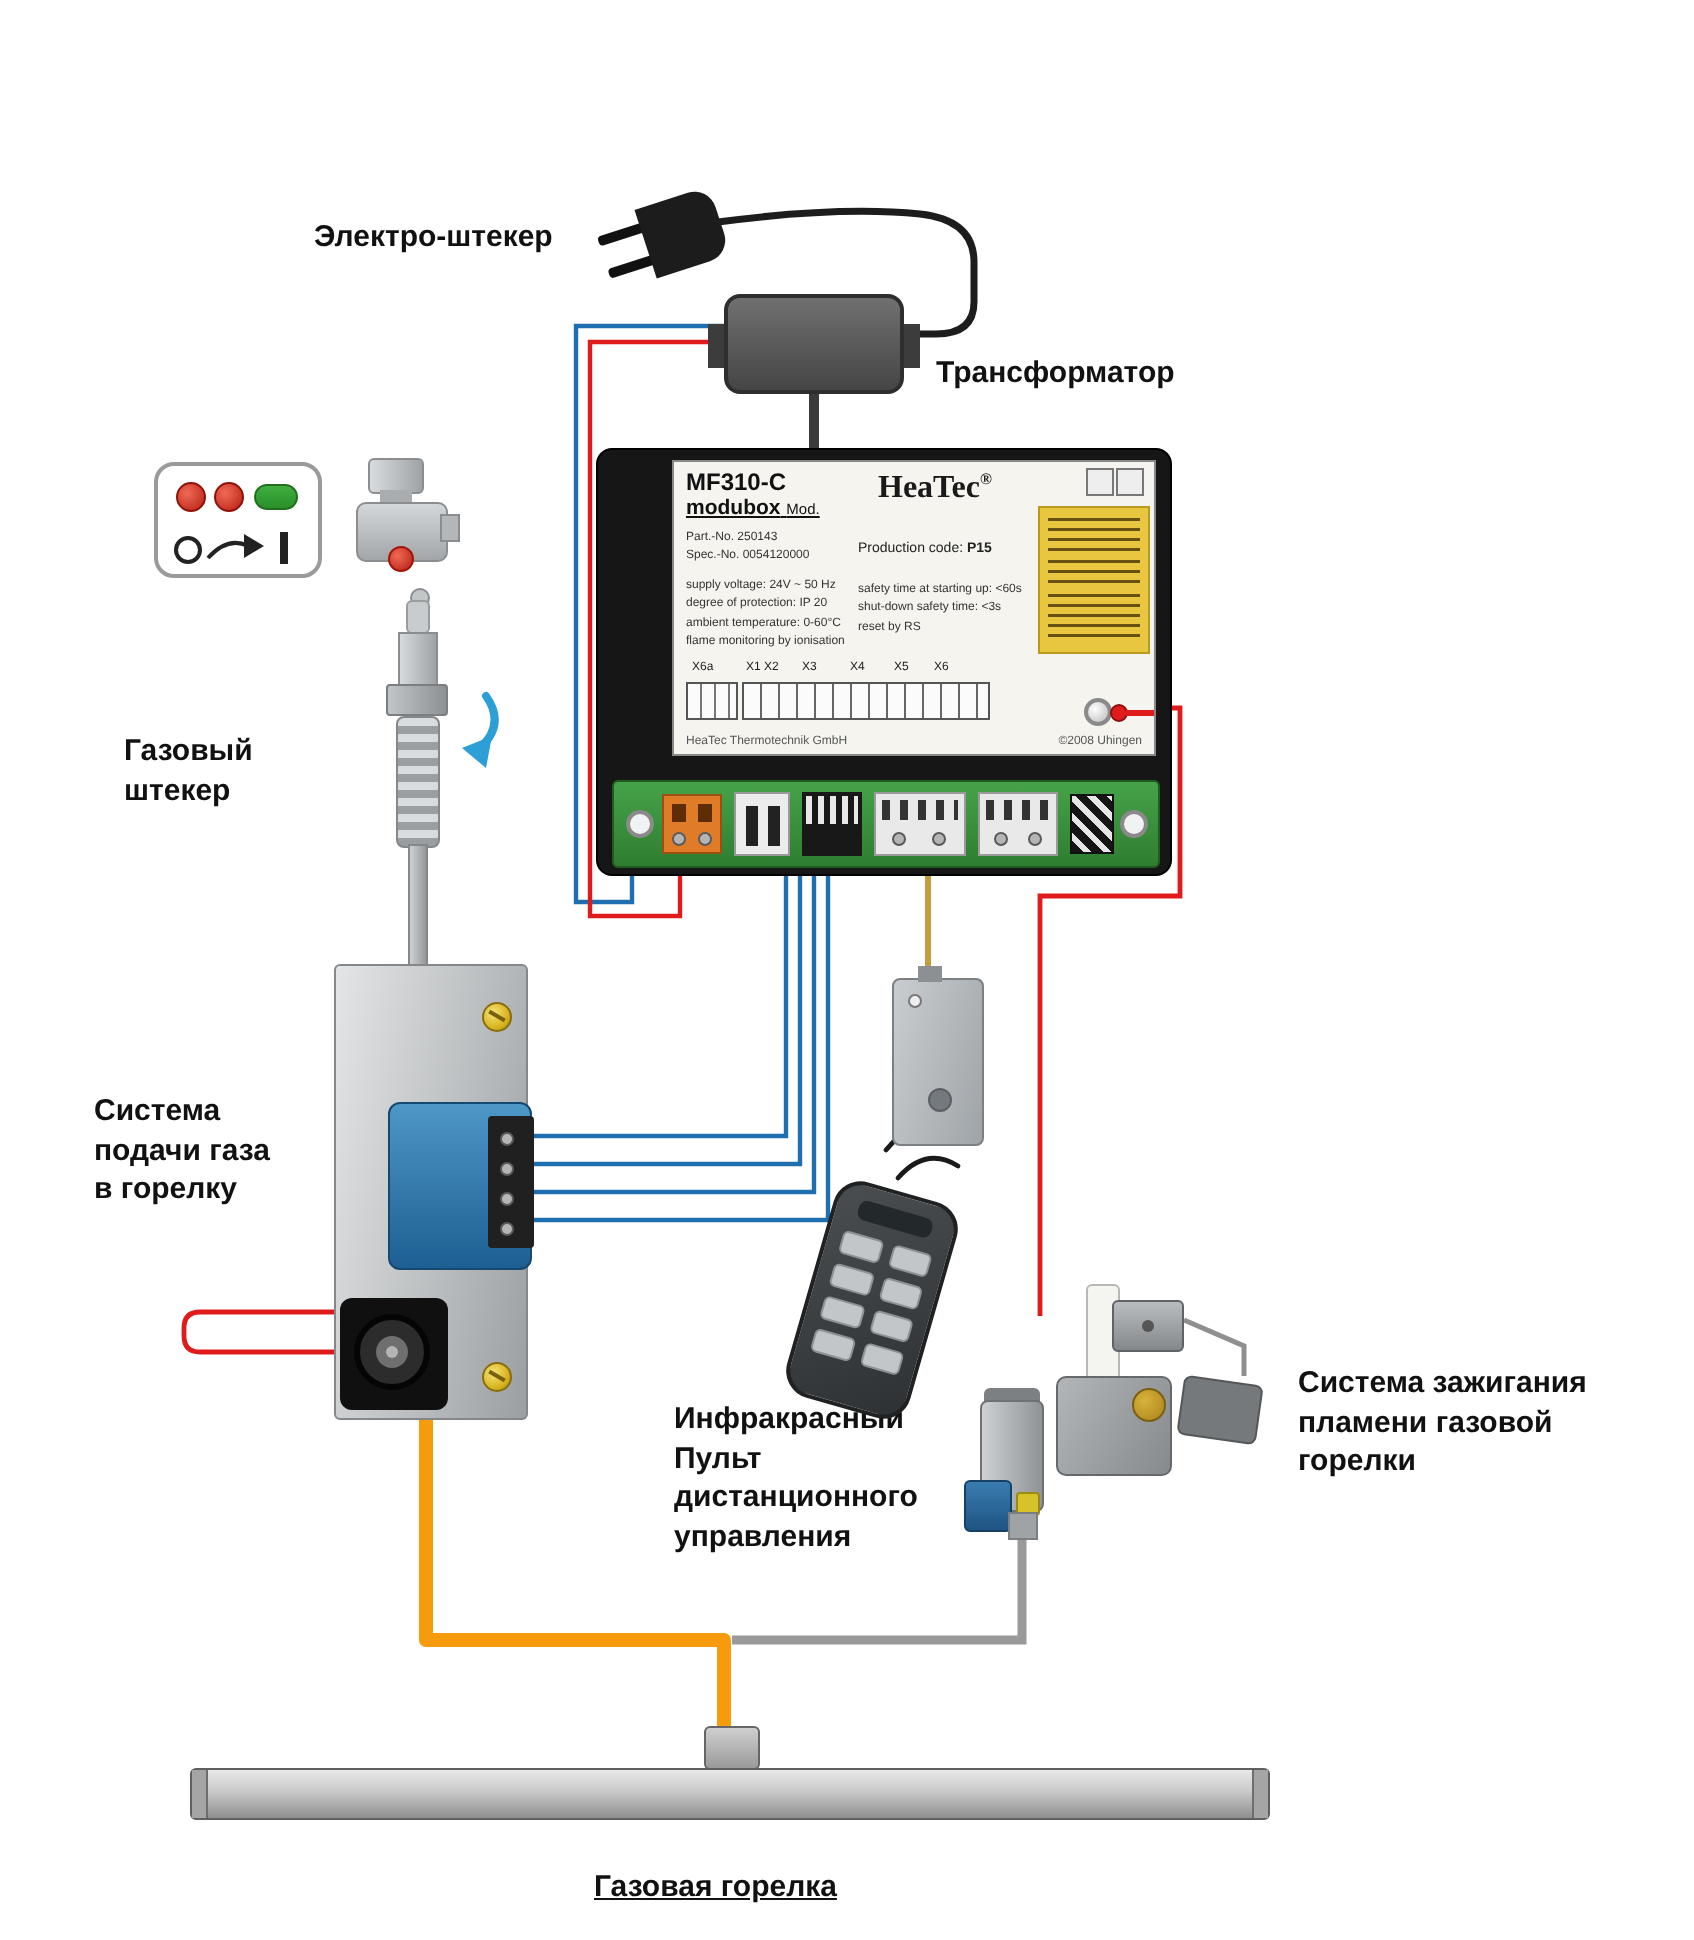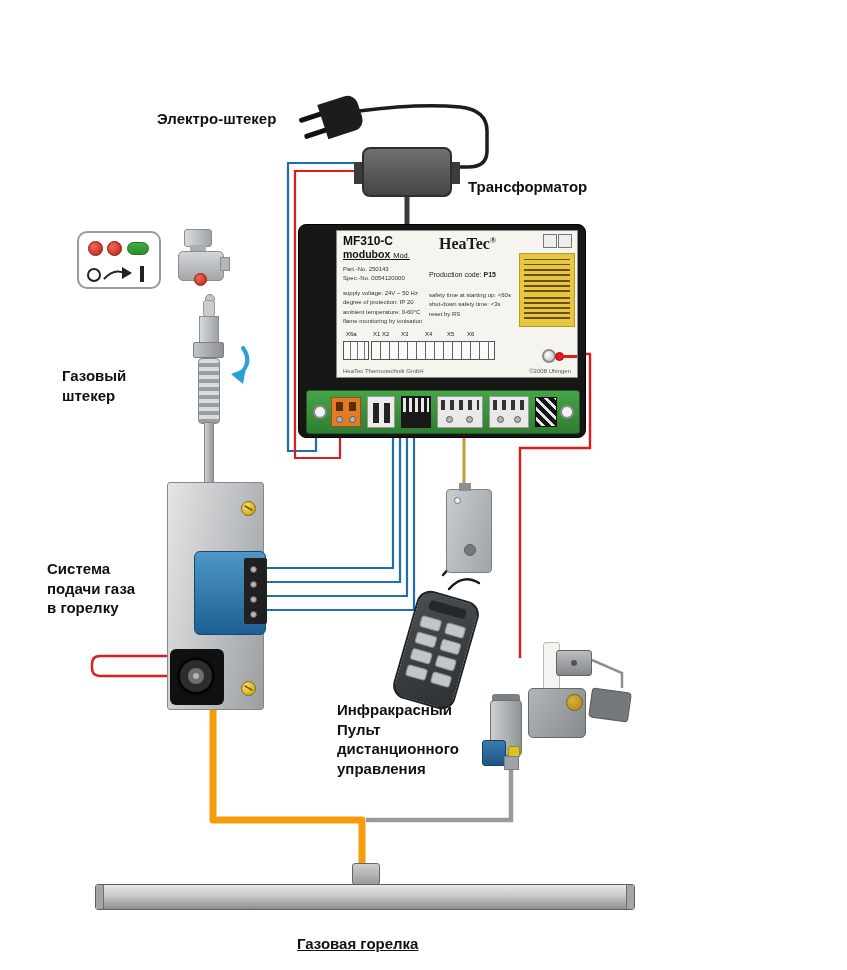--- a/index.html
+++ b/index.html
@@ -52,27 +52,30 @@
     <path d="M443,575 Q463,551 487,565" stroke="#1a1a1a" stroke-width="2.4" fill="none" stroke-linecap="round"></path>
     <path d="M592,660 L622,673 V688" stroke="#8f8f8f" stroke-width="2.5" fill="none"></path>
     <path d="M243,348 Q253,362 240,374" stroke="#2b9fd6" stroke-width="4" fill="none" stroke-linecap="round"></path>
     <polygon points="231,374 246,368 243,384" fill="#2b9fd6"></polygon>
   </svg>
 
   <div class="label" style="left:157px;top:109px;">Электро-штекер</div>
   <div class="label" style="left:468px;top:177px;">Трансформатор</div>
   <div class="label" style="left:62px;top:366px;">Газовый
 штекер</div>
-  <div class="label" style="left:47px;top:546px;margin-top:13px;">Система
+  <div class="label" style="left:47px;top:546px;">Система
 подачи газа
 в горелку</div>
   <div class="label" style="left:337px;top:700px;">Инфракрасный
 Пульт
 дистанционного
 управления</div>
+  <div class="label" style="left:649px;top:682px;">Система зажигания
+пламени газовой
+горелки</div>
   <div class="label" style="left:297px;top:934px;text-decoration:underline;">Газовая горелка</div>
 
   <div class="comp" style="left:354px;top:162px;width:8px;height:22px;background:#3c3c3c;"></div>
   <div class="comp" style="left:450px;top:162px;width:10px;height:22px;background:#3c3c3c;"></div>
   <div class="comp" style="left:362px;top:147px;width:90px;height:50px;background:linear-gradient(#707070,#454545);border:2px solid #2e2e2e;border-radius:8px;box-sizing:border-box;"></div>
 
   <div class="comp" id="ctrl-box">
     <div id="panel">
       <div class="abs" style="left:6px;top:3px;font-size:12px;font-weight:bold;color:#111;">MF310-C</div>
       <div class="abs" style="left:6px;top:17px;font-size:10.5px;font-weight:bold;color:#111;text-decoration:underline;"><span>modubox</span> <span style="font-size:7.5px;font-weight:normal;">Mod.</span></div>

